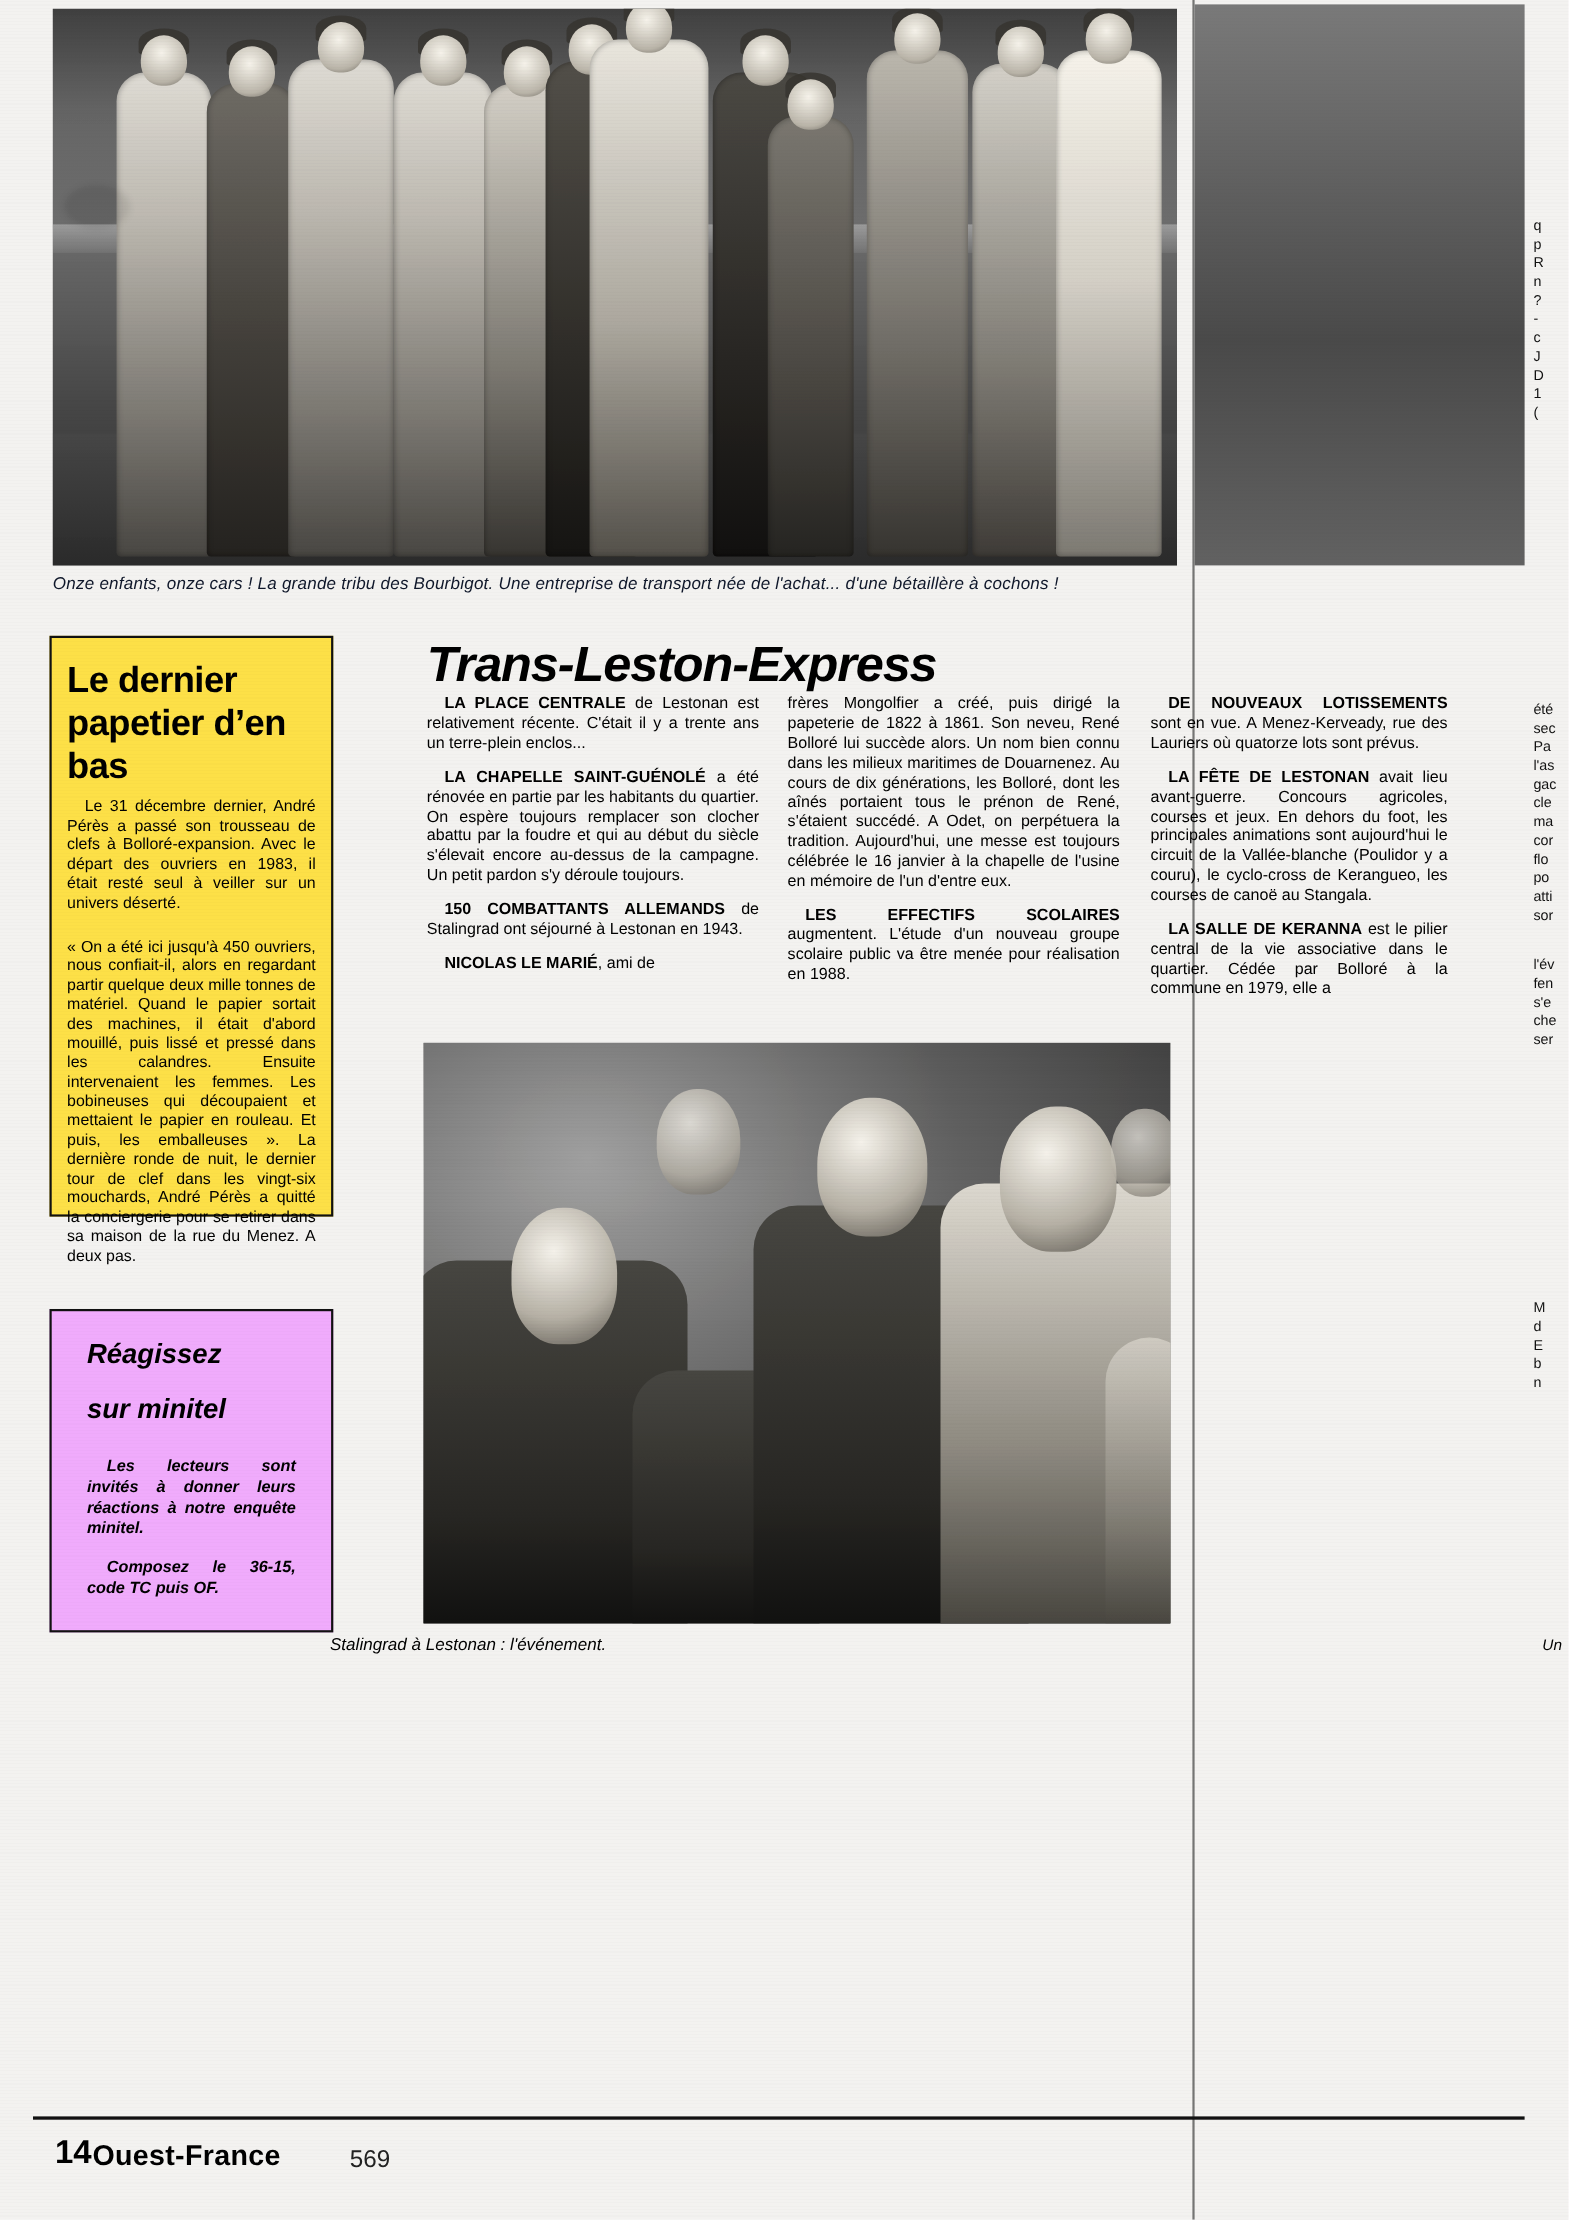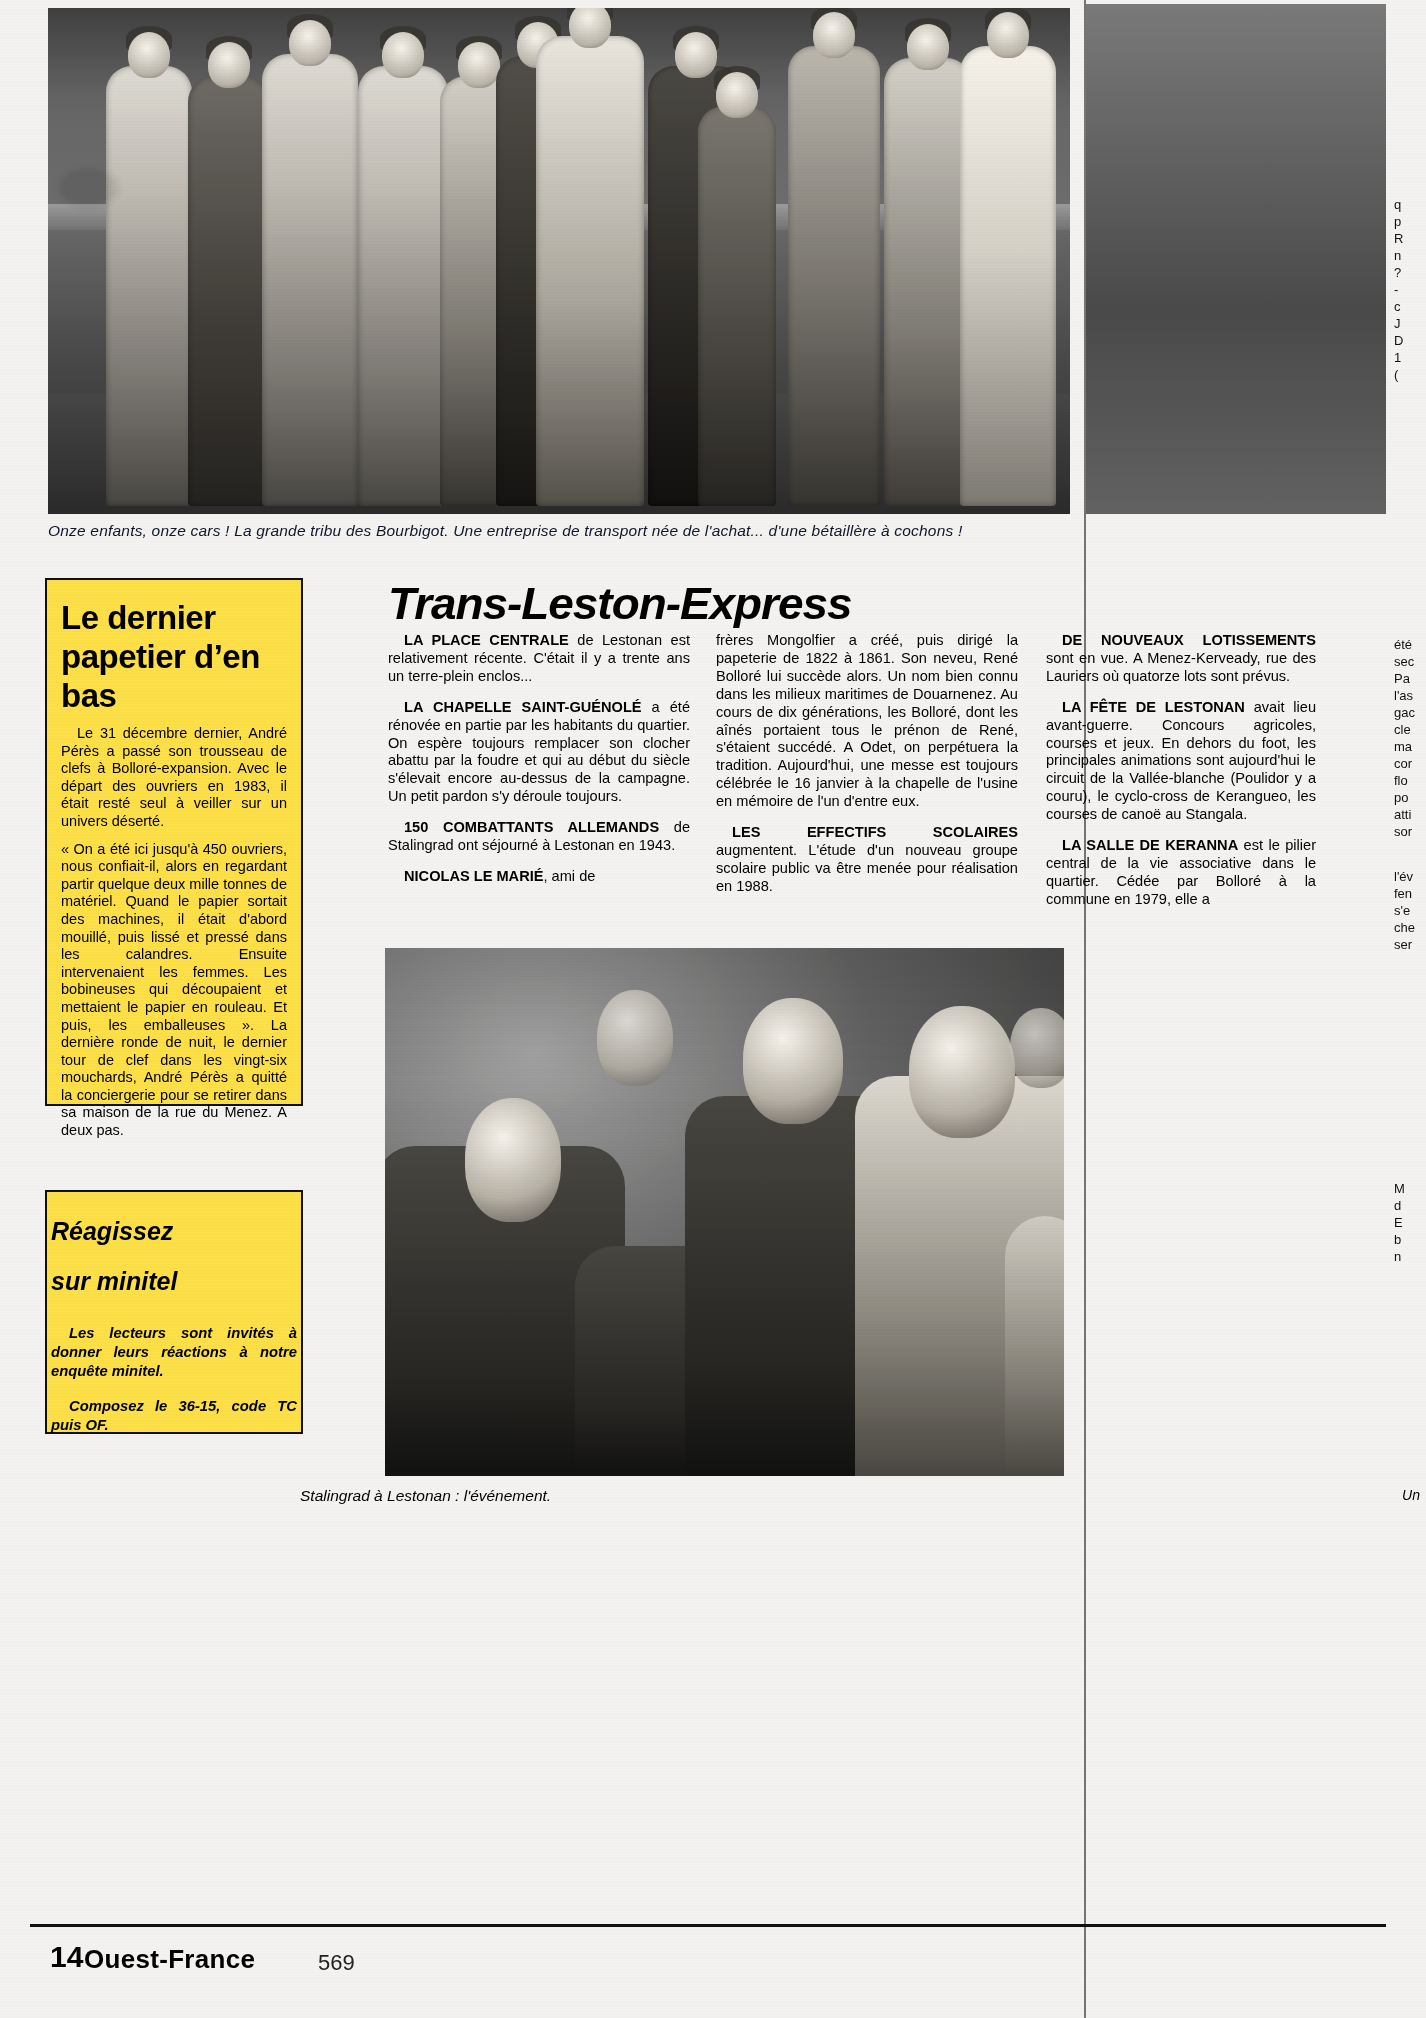--- a/index.html
+++ b/index.html
@@ -168,25 +168,25 @@
     line-height: 17.6px;
     text-align: justify;
   }
 
   
   .box-minitel {
     position: absolute;
     left: 45px;
     top: 1190px;
     width: 258px;
-    height: 244px;
+    height: 294px;
     border: 2px solid #111;
-    background: #fde047;
+    background: #f0abfc;
     box-sizing: border-box;
-    padding: 18px 4px;
+    padding: 18px 32px;
   }
   .box-minitel h3 {
     margin: 4px 0 0 0;
     font-size: 25px;
     font-style: italic;
     font-weight: bold;
     line-height: 34px;
   }
   .box-minitel h3.second { margin-top: 16px; }
   .box-minitel p {
@@ -421,21 +421,21 @@
     <div class="edge-text" style="left:308px; top:1180px; width:42px;">M
 d
 E
 b
 n</div>
     <div class="small-right" style="right:6px; top:1487px;">Un</div>
   </div>
 
   <div class="box-left">
     <h2>Le dernier papetier d’en bas</h2>
-    <p style="margin-bottom:10px; text-indent:16px;">Le 31 décembre dernier, André Pérès a passé son trousseau de clefs à Bolloré-expansion. Avec le départ des ouvriers en 1983, il était resté seul à veiller sur un univers déserté.</p>
+    <p style="margin-bottom:22px; text-indent:16px;">Le 31 décembre dernier, André Pérès a passé son trousseau de clefs à Bolloré-expansion. Avec le départ des ouvriers en 1983, il était resté seul à veiller sur un univers déserté.</p>
     <p>« On a été ici jusqu'à 450 ouvriers, nous confiait-il, alors en regardant partir quelque deux mille tonnes de matériel. Quand le papier sortait des machines, il était d'abord mouillé, puis lissé et pressé dans les calandres. Ensuite intervenaient les femmes. Les bobineuses qui découpaient et mettaient le papier en rouleau. Et puis, les emballeuses ». La dernière ronde de nuit, le dernier tour de clef dans les vingt-six mouchards, André Pérès a quitté la conciergerie pour se retirer dans sa maison de la rue du Menez. A deux pas.</p>
   </div>
 
   <div class="box-minitel">
     <h3>Réagissez</h3>
     <h3 class="second">sur minitel</h3>
     <p>Les lecteurs sont invités à donner leurs réactions à notre enquête minitel.</p>
     <p class="second">Composez le 36-15, code TC puis OF.</p>
   </div>
 

